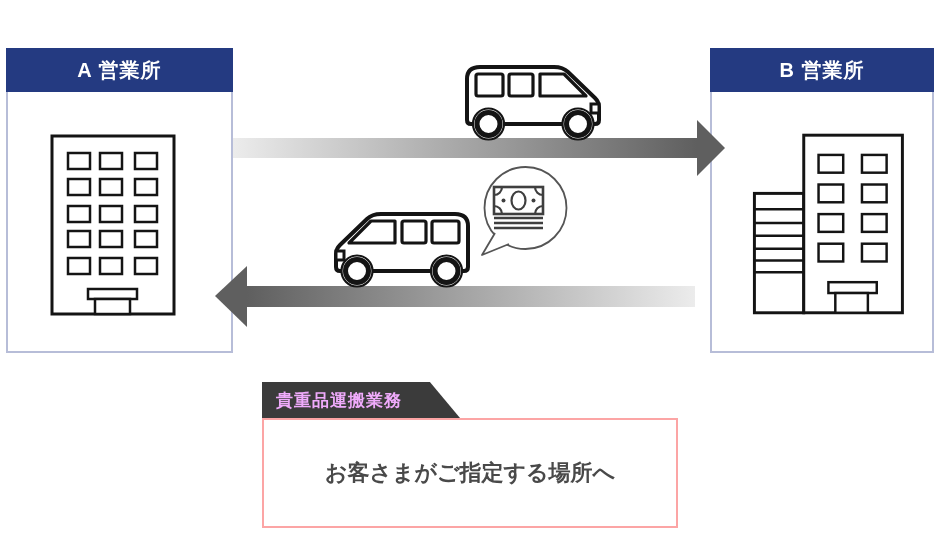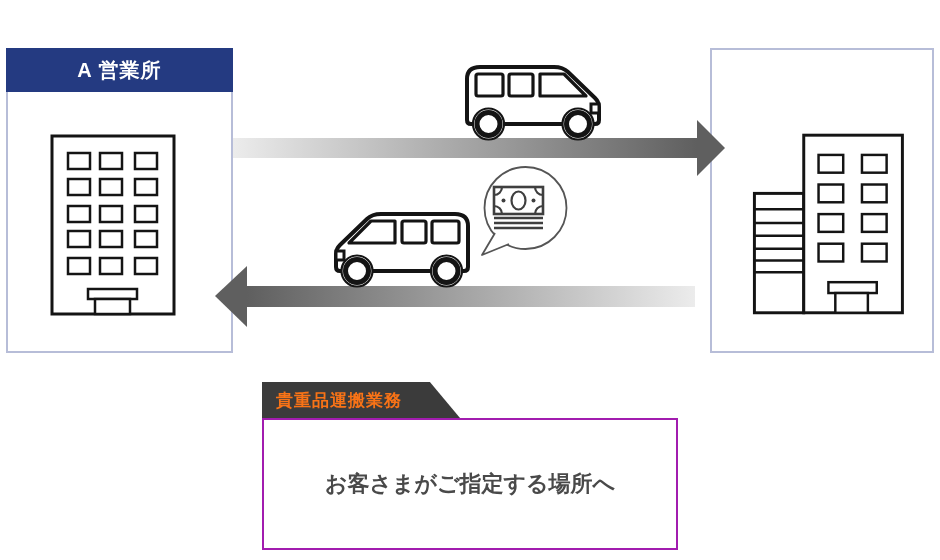--- a/index.html
+++ b/index.html
@@ -22,23 +22,23 @@
   
   .arrows{position:absolute;left:0;top:0;z-index:2;}
   .van{position:absolute;z-index:3;}
   .van-return{transform:scaleX(-1);}
   .bubble{position:absolute;left:476px;top:165px;z-index:4;}
   
   .badge{position:absolute;left:262px;top:382px;width:198px;height:36px;
     background:#3b3b3b;
     clip-path:polygon(0 0,84.8% 0,100% 100%,0 100%);
     display:flex;align-items:center;z-index:5;}
-  .badge span{color:#f97316;font-size:17px;font-weight:700;padding-left:14px;letter-spacing:1px;}
-  .info-box{position:absolute;left:262px;top:418px;width:416px;height:132px;
-    border:2px solid #a21caf;box-sizing:border-box;background:#fff;
+  .badge span{color:#f0abfc;font-size:17px;font-weight:700;padding-left:14px;letter-spacing:1px;}
+  .info-box{position:absolute;left:262px;top:418px;width:416px;height:110px;
+    border:2px solid #fca5a5;box-sizing:border-box;background:#fff;
     display:flex;flex-direction:column;align-items:center;justify-content:center;
     gap:5px;z-index:5;}
   .info-box p{margin:0;font-size:22px;font-weight:700;color:#494949;line-height:32px;}
 </style>
 </head>
 <body>
 
 <div class="stage">
 
   <div class="panel panel-a">
@@ -65,20 +65,23 @@
             <rect x="92" y="165" width="22" height="16"></rect>
             <rect x="127" y="165" width="22" height="16"></rect>
         </g>
         <rect class="bline" x="80" y="196" width="49" height="10" stroke-width="2.5"></rect>
         <rect class="bline" x="87" y="206" width="35" height="15" stroke-width="2.5"></rect>
       </svg>
     </div>
   </div>
 
   <div class="panel panel-b">
+    <div class="panel-header">
+      <span>B 営業所</span>
+    </div>
     <div class="panel-body">
       <svg class="building-svg" width="223" height="259" viewBox="0 0 223 259">
         <rect class="bline" x="43" y="100" width="50" height="121" stroke-width="3"></rect>
         <g stroke="#141414" stroke-width="2.5">
           <line x1="43" y1="116" x2="93" y2="116"></line>
             <line x1="43" y1="130" x2="93" y2="130"></line>
           <line x1="43" y1="143" x2="93" y2="143"></line>
             <line x1="43" y1="156" x2="93" y2="156"></line>
           <line x1="43" y1="168" x2="93" y2="168"></line>
             <line x1="43" y1="180" x2="93" y2="180"></line>

